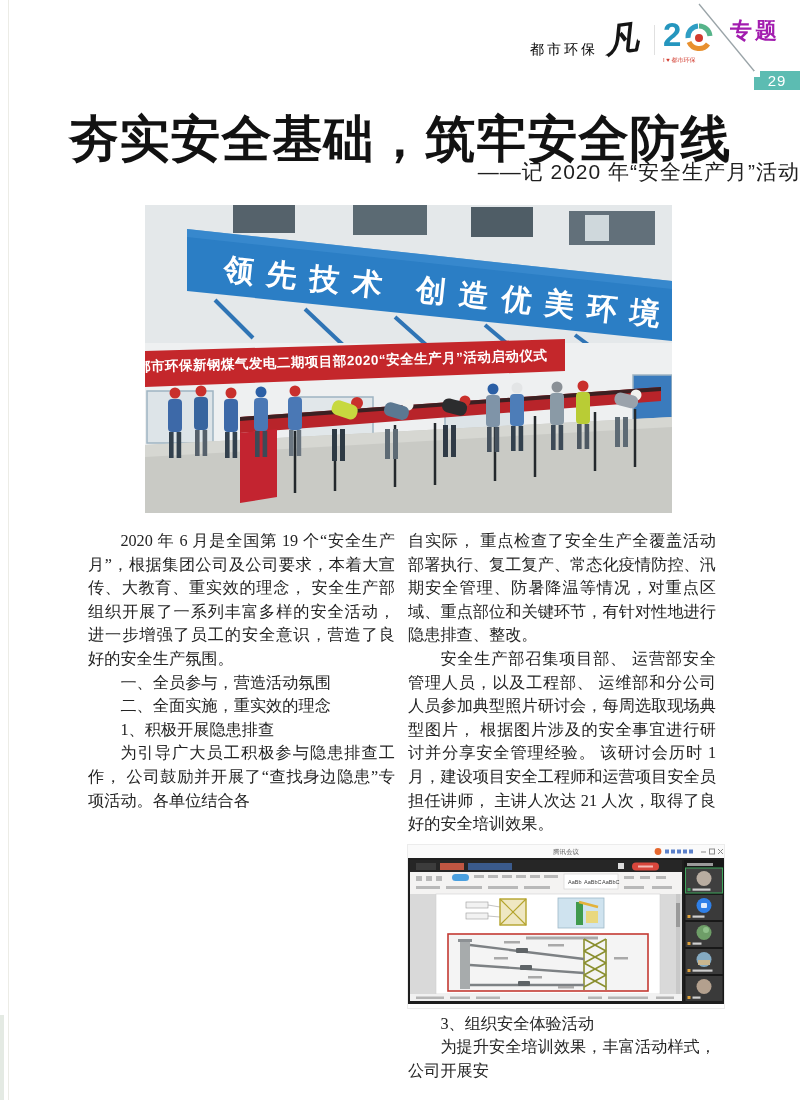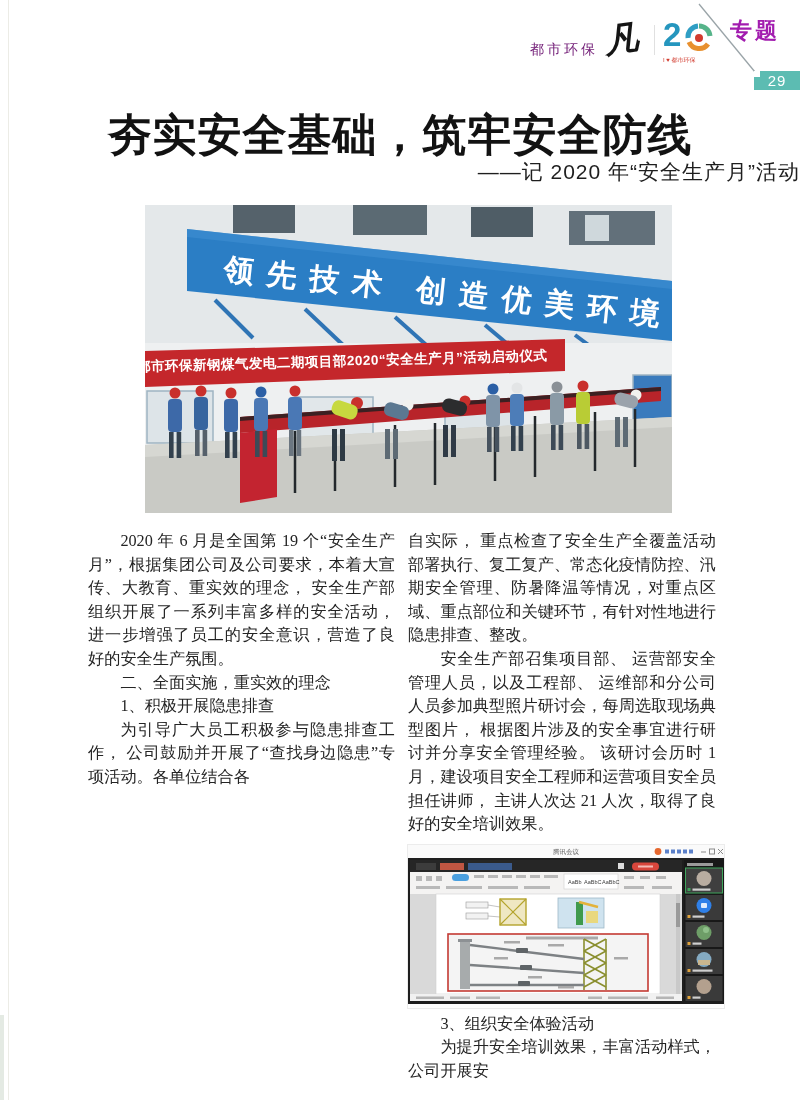--- a/index.html
+++ b/index.html
@@ -4,42 +4,42 @@
 <style>
   html,body{margin:0;padding:0;background:#ffffff;}
   .page{position:relative;width:800px;height:1100px;background:#fff;overflow:hidden;
         font-family:"Liberation Serif",serif;color:#262626;}
   
   .gutter-line{position:absolute;left:8px;top:0;width:1px;height:1100px;background:#ecece6;}
   .gutter-green{position:absolute;left:0;top:1015px;width:4px;height:85px;background:#e4eae3;}
 
   
   .brand{position:absolute;left:530px;top:14px;height:52px;display:flex;align-items:center;}
-  .brand-text{font-family:"Liberation Sans",sans-serif;font-size:14px;color:#701a75;
+  .brand-text{font-family:"Liberation Sans",sans-serif;font-size:14px;color:#000000;
               letter-spacing:3px;margin-top:20px;}
   .brand-mark{font-family:"Liberation Serif",serif;font-style:italic;font-weight:bold;
               font-size:34px;color:#151515;margin:0 8px 0 6px;transform:rotate(-8deg);}
   .brand-div{width:1px;height:30px;background:#e0e0e0;margin:0 8px;}
   .anniv{position:relative;width:52px;height:52px;}
   .anniv-2{position:absolute;left:0;top:2px;font-family:"Liberation Sans",sans-serif;
            font-weight:bold;font-size:33px;color:#2596be;}
   .anniv-ring{position:absolute;left:21px;top:8px;}
   .anniv-tag{position:absolute;left:0;top:42px;width:52px;font-family:"Liberation Sans",sans-serif;
              font-size:6px;color:#d23b2e;white-space:nowrap;}
   .section-tab{position:absolute;left:730px;top:16px;font-family:"Liberation Sans",sans-serif;
                font-weight:bold;font-size:22px;letter-spacing:3px;color:#a21caf;}
   .hdr-line{position:absolute;left:0;top:0;pointer-events:none;}
   .page-num{position:absolute;left:754px;top:71px;width:46px;height:19px;background:#5cbcb2;
             color:#fff;font-family:"Liberation Sans",sans-serif;font-size:15px;
             display:flex;align-items:center;justify-content:center;letter-spacing:1px;}
   .page-num-notch{position:absolute;left:754px;top:71px;width:6px;height:6px;background:#fff;z-index:2;}
 
   
   .main-title{position:absolute;left:0;top:106px;width:800px;text-align:center;margin:0;
-              font-family:"Liberation Sans",sans-serif;font-weight:800;font-size:44px;
+              font-family:"Liberation Sans",sans-serif;font-weight:800;font-size:50px;
               letter-spacing:1px;color:#121212;}
   .sub-title{position:absolute;left:0;top:158px;width:800px;text-align:right;margin:0;
              font-family:"Liberation Sans",sans-serif;font-weight:400;font-size:21px;
              color:#1e1e1e;letter-spacing:1px;}
 
   
   .photo{position:absolute;left:145px;top:205px;width:527px;height:308px;overflow:hidden;}
 
   
   .columns{position:absolute;left:88px;top:530px;width:628px;display:flex;gap:13px;}
@@ -224,20 +224,21 @@
             <rect x="-8" y="212" width="5" height="30" fill="#5d6a74"></rect>
             <rect x="0" y="212" width="5" height="30" fill="#5d6a74"></rect>
           </g>
       </g>
     </svg>
   </div>
 
   <div class="columns">
     <div class="col">
       <p class="indent">2020 年 6 月是全国第 19 个“安全生产月”，根据集团公司及公司要求，本着大宣传、大教育、重实效的理念， 安全生产部组织开展了一系列丰富多样的安全活动，进一步增强了员工的安全意识，营造了良好的安全生产氛围。</p>
+      <p class="indent">一、全员参与，营造活动氛围</p>
       <p class="indent">二、全面实施，重实效的理念</p>
       <p class="indent">1、积极开展隐患排查</p>
       <p class="indent">为引导广大员工积极参与隐患排查工作， 公司鼓励并开展了“查找身边隐患”专项活动。各单位结合各</p>
     </div>
 
     <div class="col">
       <p>自实际， 重点检查了安全生产全覆盖活动部署执行、复工复产、常态化疫情防控、汛期安全管理、防暑降温等情况，对重点区域、重点部位和关键环节，有针对性地进行隐患排查、整改。</p>
       <p class="indent">安全生产部召集项目部、 运营部安全管理人员，以及工程部、 运维部和分公司人员参加典型照片研讨会，每周选取现场典型图片， 根据图片涉及的安全事宜进行研讨并分享安全管理经验。 该研讨会历时 1 月，建设项目安全工程师和运营项目安全员担任讲师， 主讲人次达 21 人次，取得了良好的安全培训效果。</p>
 
       <div class="shot">

